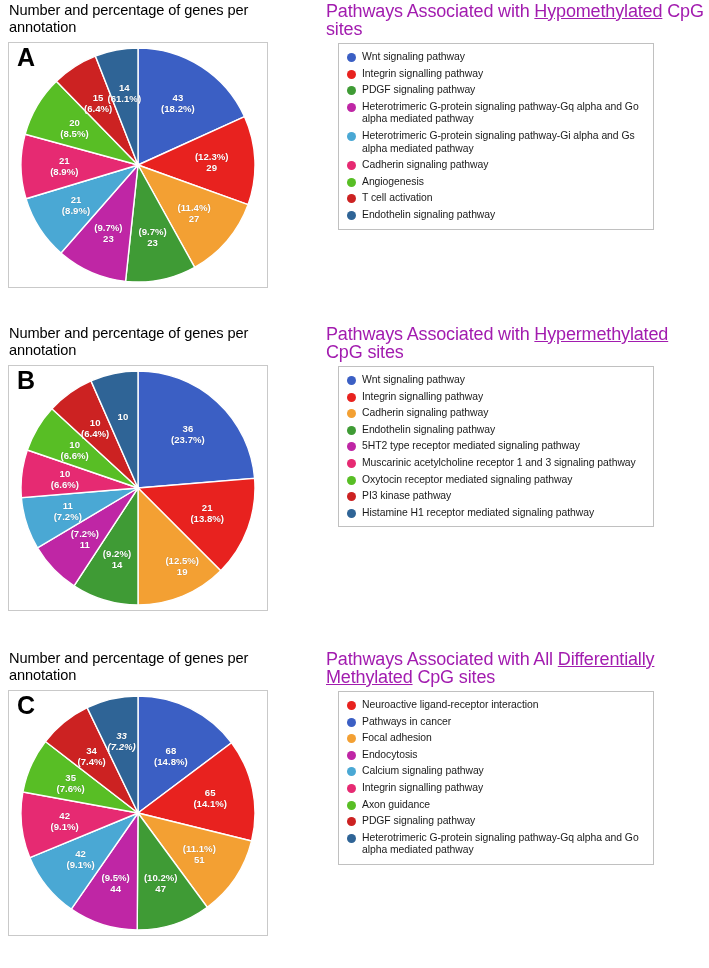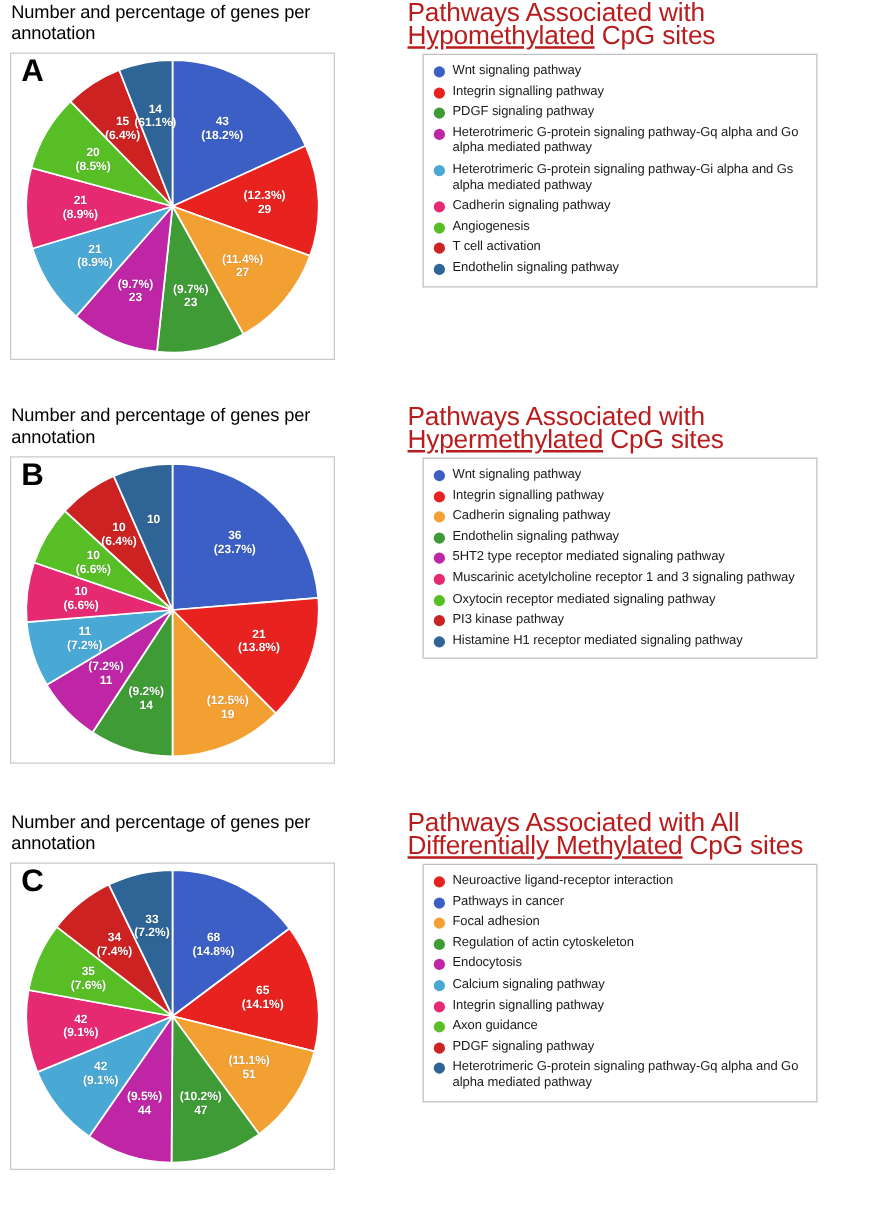--- a/index.html
+++ b/index.html
@@ -79,23 +79,23 @@
   }
 
   
   .legend-col {
     position: absolute;
     left: 326px;
     top: 0;
     width: 380px;
   }
   .legend-heading {
-    font-size: 21px;
+    font-size: 18px;
     line-height: 18px;
-    color: #b91c1c;
+    color: #a21caf;
     font-weight: 400;
     letter-spacing: -0.15px;
     margin: 0 0 5px 0;
     width: 378px;
   }
   .legend-heading .u { text-decoration: underline; }
   .legend-box {
     width: 316px;
     margin-left: 12px;
     border: 1px solid #c0c0c0;
@@ -378,45 +378,41 @@
               <div>(9.1%)</div>
             </div>
             <div class="slice-label" style="left: 51.7px; top: 89px;">
               <div>35</div>
               <div>(7.6%)</div>
             </div>
             <div class="slice-label" style="left: 72.6px; top: 61.8px;">
               <div>34</div>
               <div>(7.4%)</div>
             </div>
-            <div class="slice-label" style="left: 102.6px; top: 47.1px;">
+            <div class="slice-label" style="left: 102.6px; top: 47.1px; font-style: italic;">
               <div>33</div>
               <div>(7.2%)</div>
             </div>
           </div>
         </div>
       </div>
       <div class="legend-col">
         <div class="legend-heading"><span>Pathways Associated with All </span><span class="u">Differentially Methylated</span><span> CpG sites</span></div>
         <div class="legend-box">
           <div class="legend-item">
             <span class="legend-dot" style="background: rgb(232, 34, 31);"></span>
             <span class="legend-text">Neuroactive ligand-receptor interaction</span>
           </div>
           <div class="legend-item">
             <span class="legend-dot" style="background: rgb(59, 95, 196);"></span>
             <span class="legend-text">Pathways in cancer</span>
           </div>
           <div class="legend-item">
             <span class="legend-dot" style="background: rgb(243, 160, 51);"></span>
             <span class="legend-text">Focal adhesion</span>
-          </div>
-          <div class="legend-item">
-            <span class="legend-dot" style="background: rgb(63, 155, 53);"></span>
-            <span class="legend-text">Regulation of actin cytoskeleton</span>
           </div>
           <div class="legend-item">
             <span class="legend-dot" style="background: rgb(191, 38, 165);"></span>
             <span class="legend-text">Endocytosis</span>
           </div>
           <div class="legend-item">
             <span class="legend-dot" style="background: rgb(74, 168, 212);"></span>
             <span class="legend-text">Calcium signaling pathway</span>
           </div>
           <div class="legend-item">

